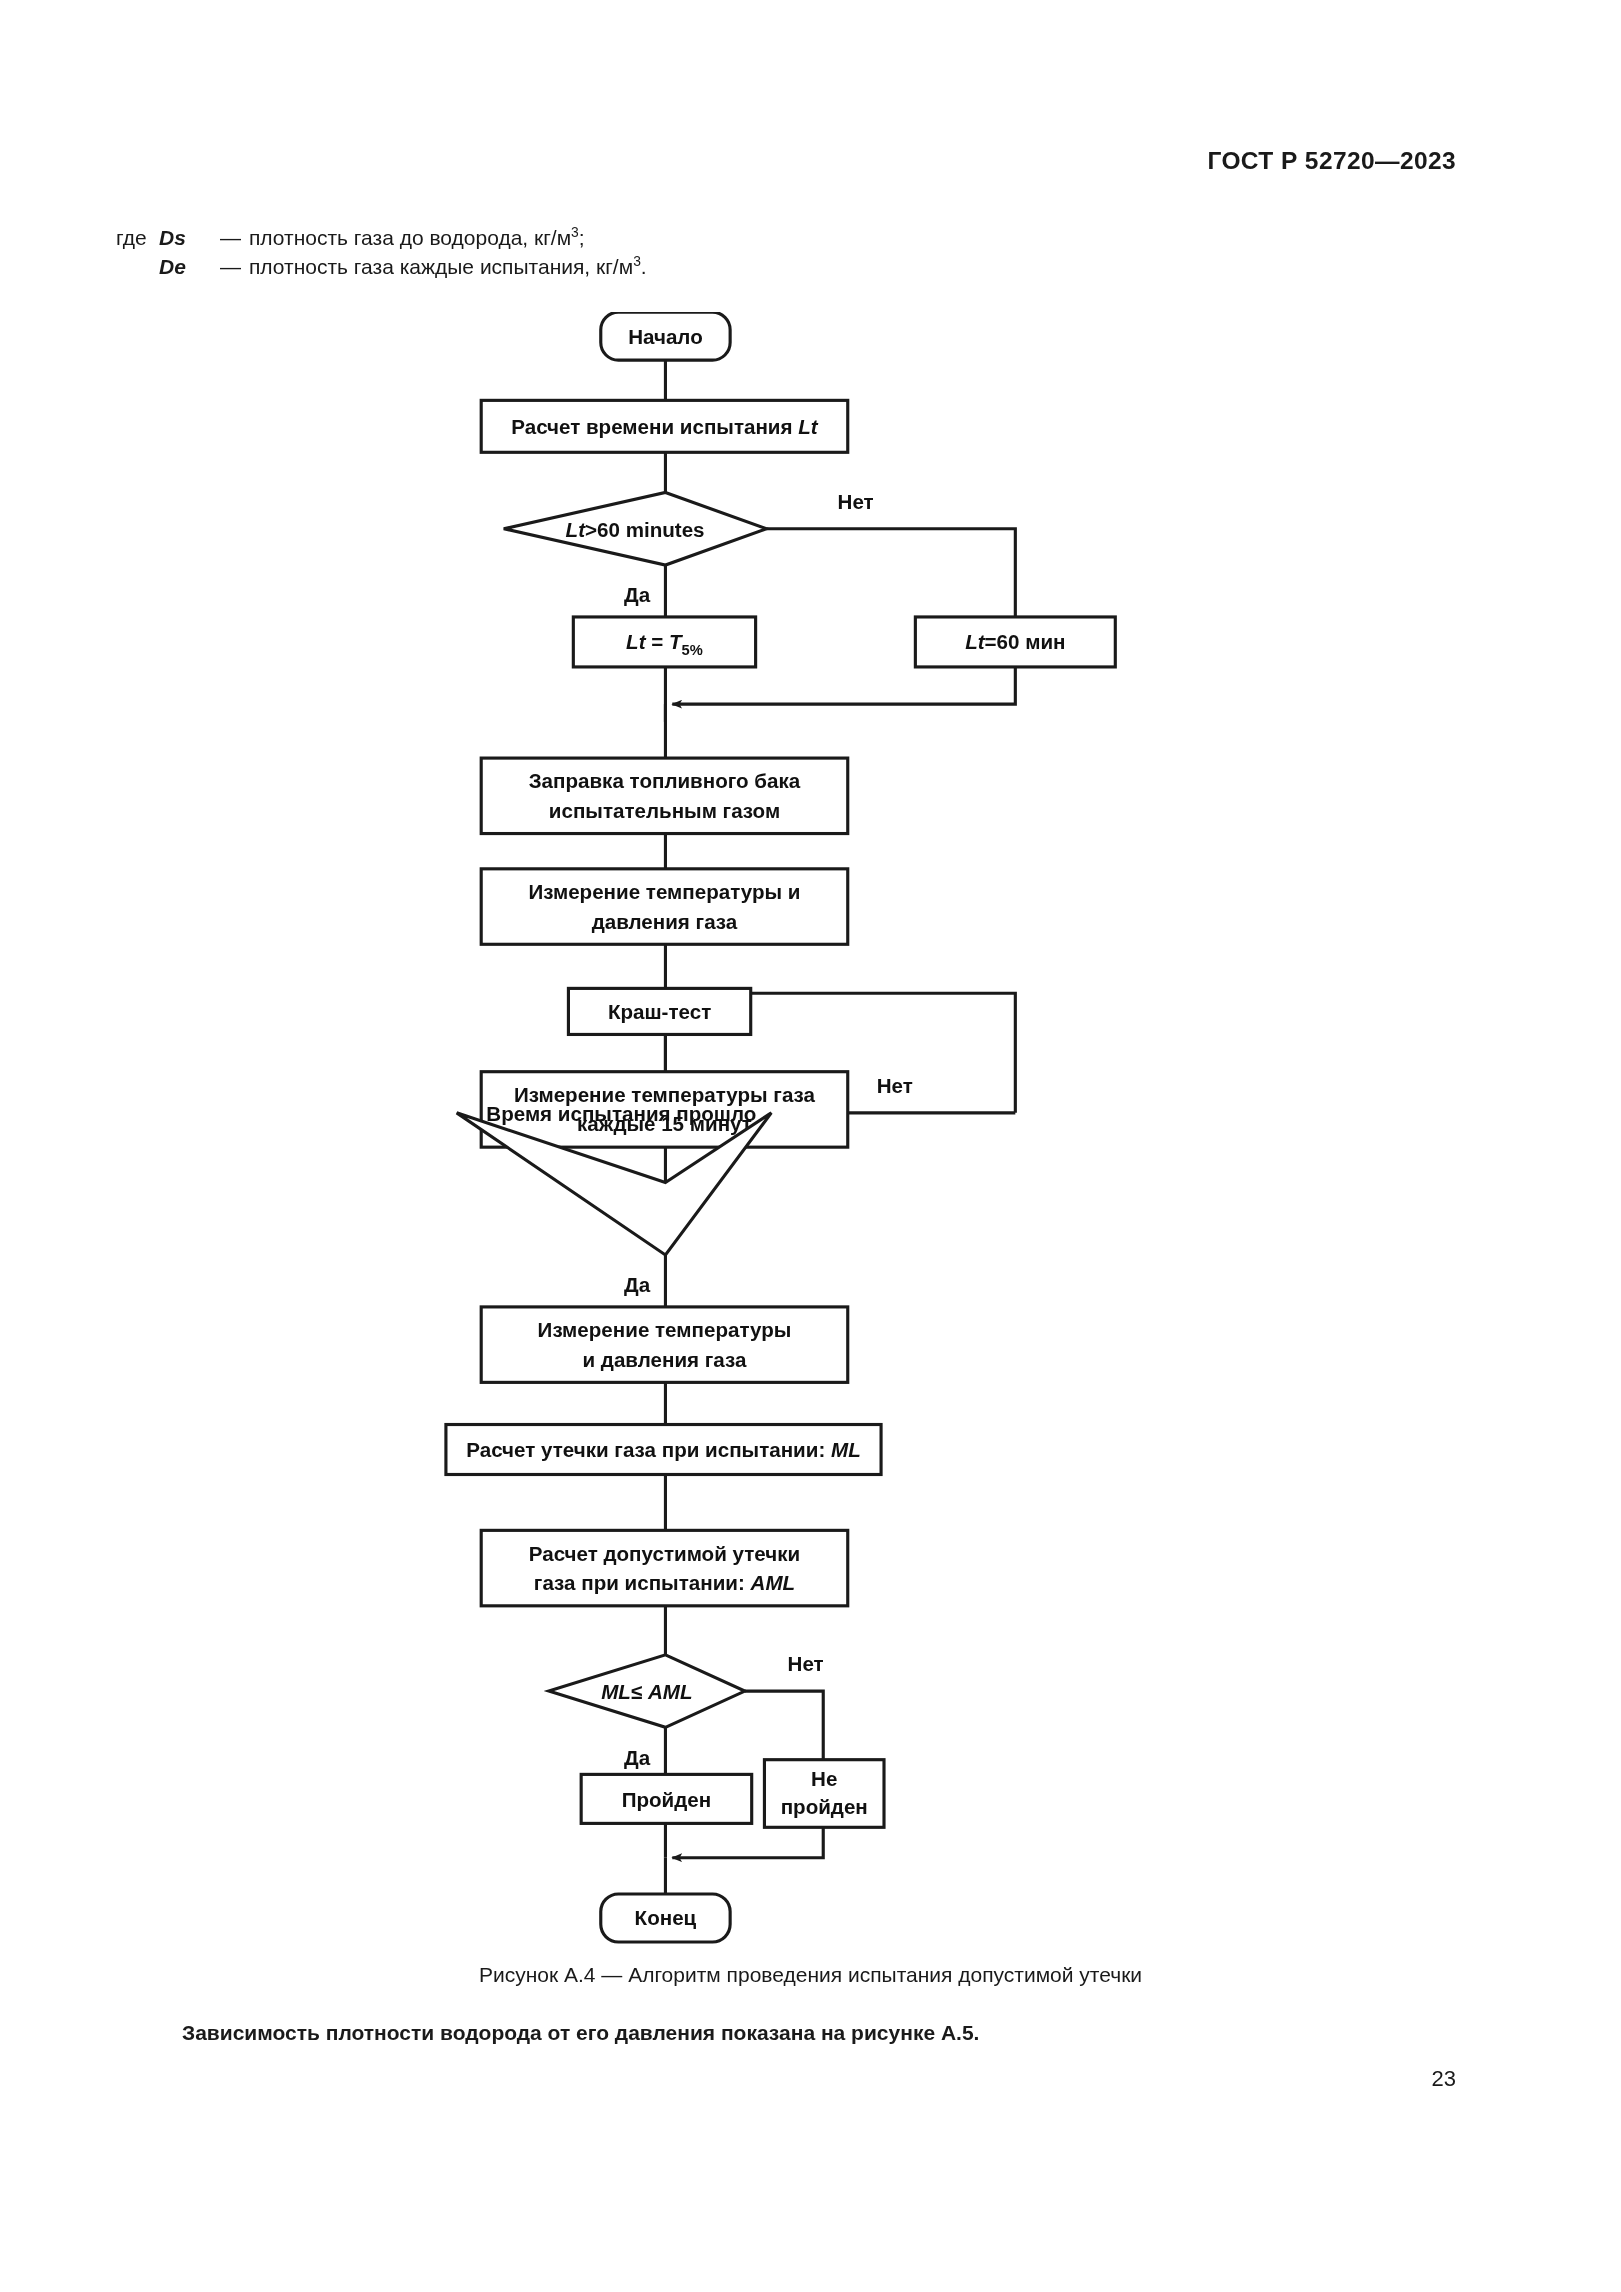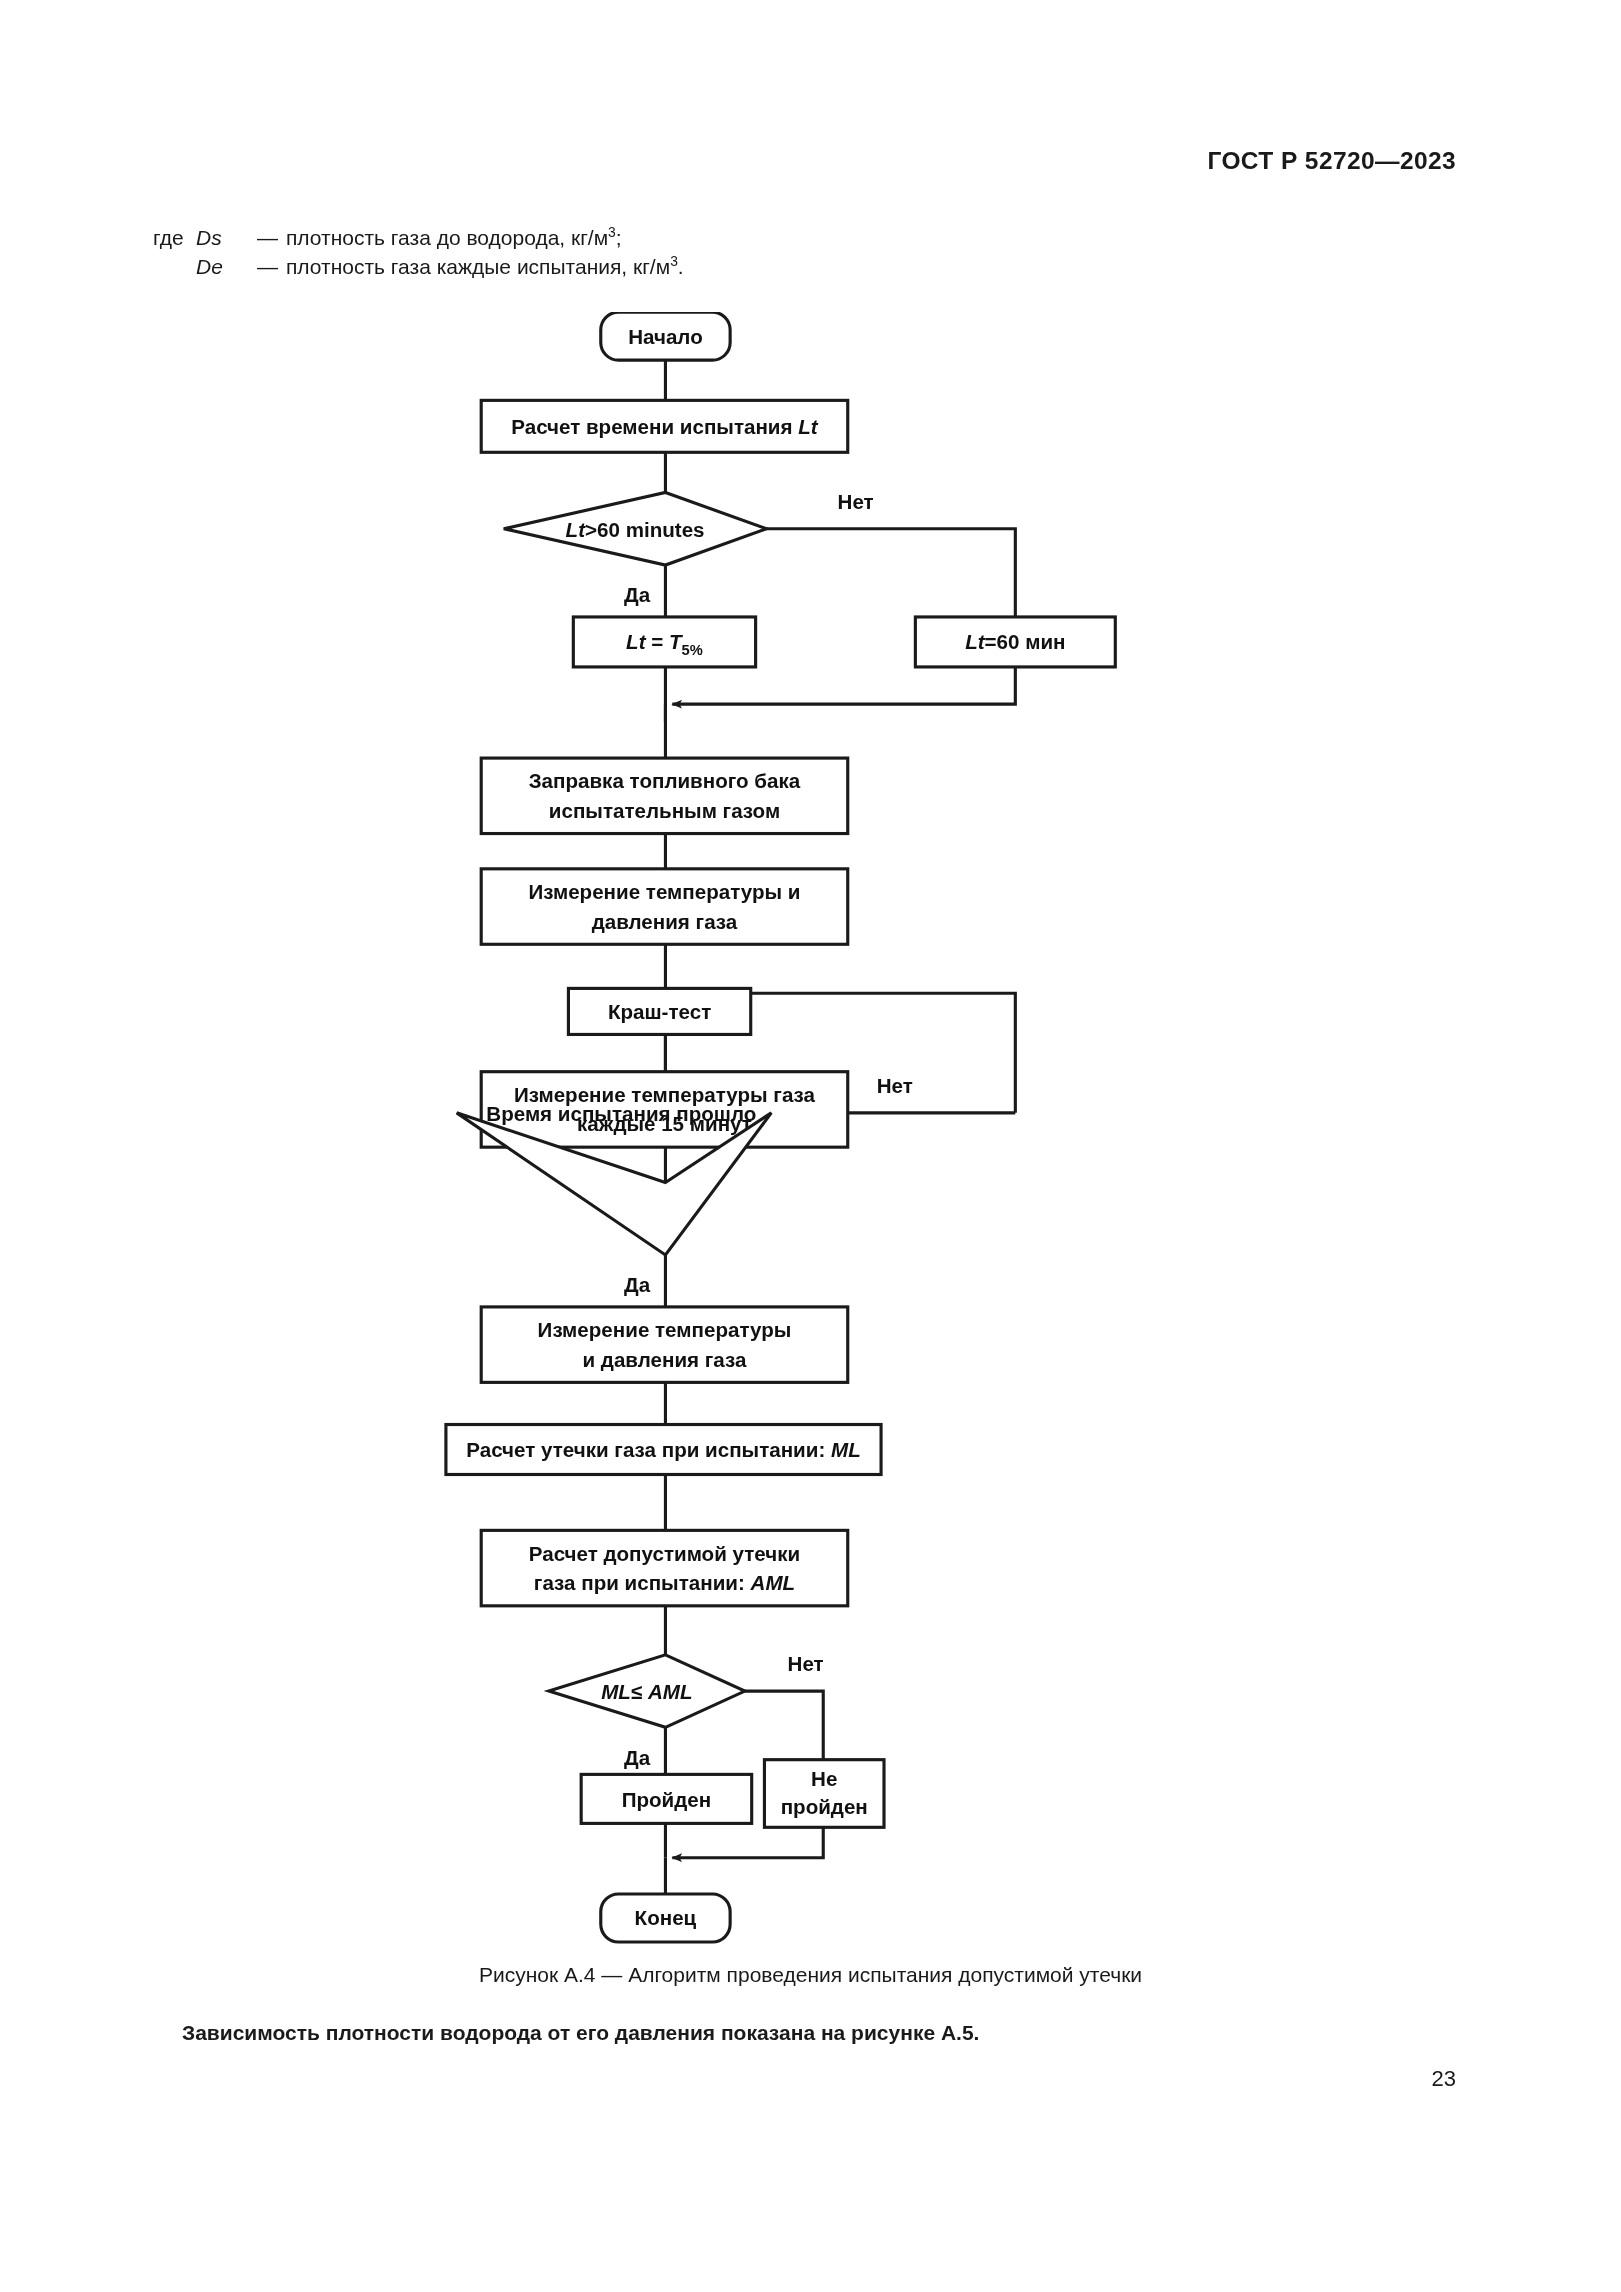--- a/index.html
+++ b/index.html
@@ -42,26 +42,26 @@
     line-height: 29px;
   }
   .def-row {
     display: flex;
     align-items: baseline;
     white-space: nowrap;
   }
   .def-lead {
     display: inline-block;
     width: 43px;
-    margin-left: 37px;
   }
   .def-sym {
     display: inline-block;
     width: 61px;
     font-style: italic;
+    font-weight: bold;
   }
   .def-dash {
     display: inline-block;
     width: 29px;
   }
   .def-text { }
   sup {
     font-size: 0.66em;
     vertical-align: super;
     line-height: 0;

